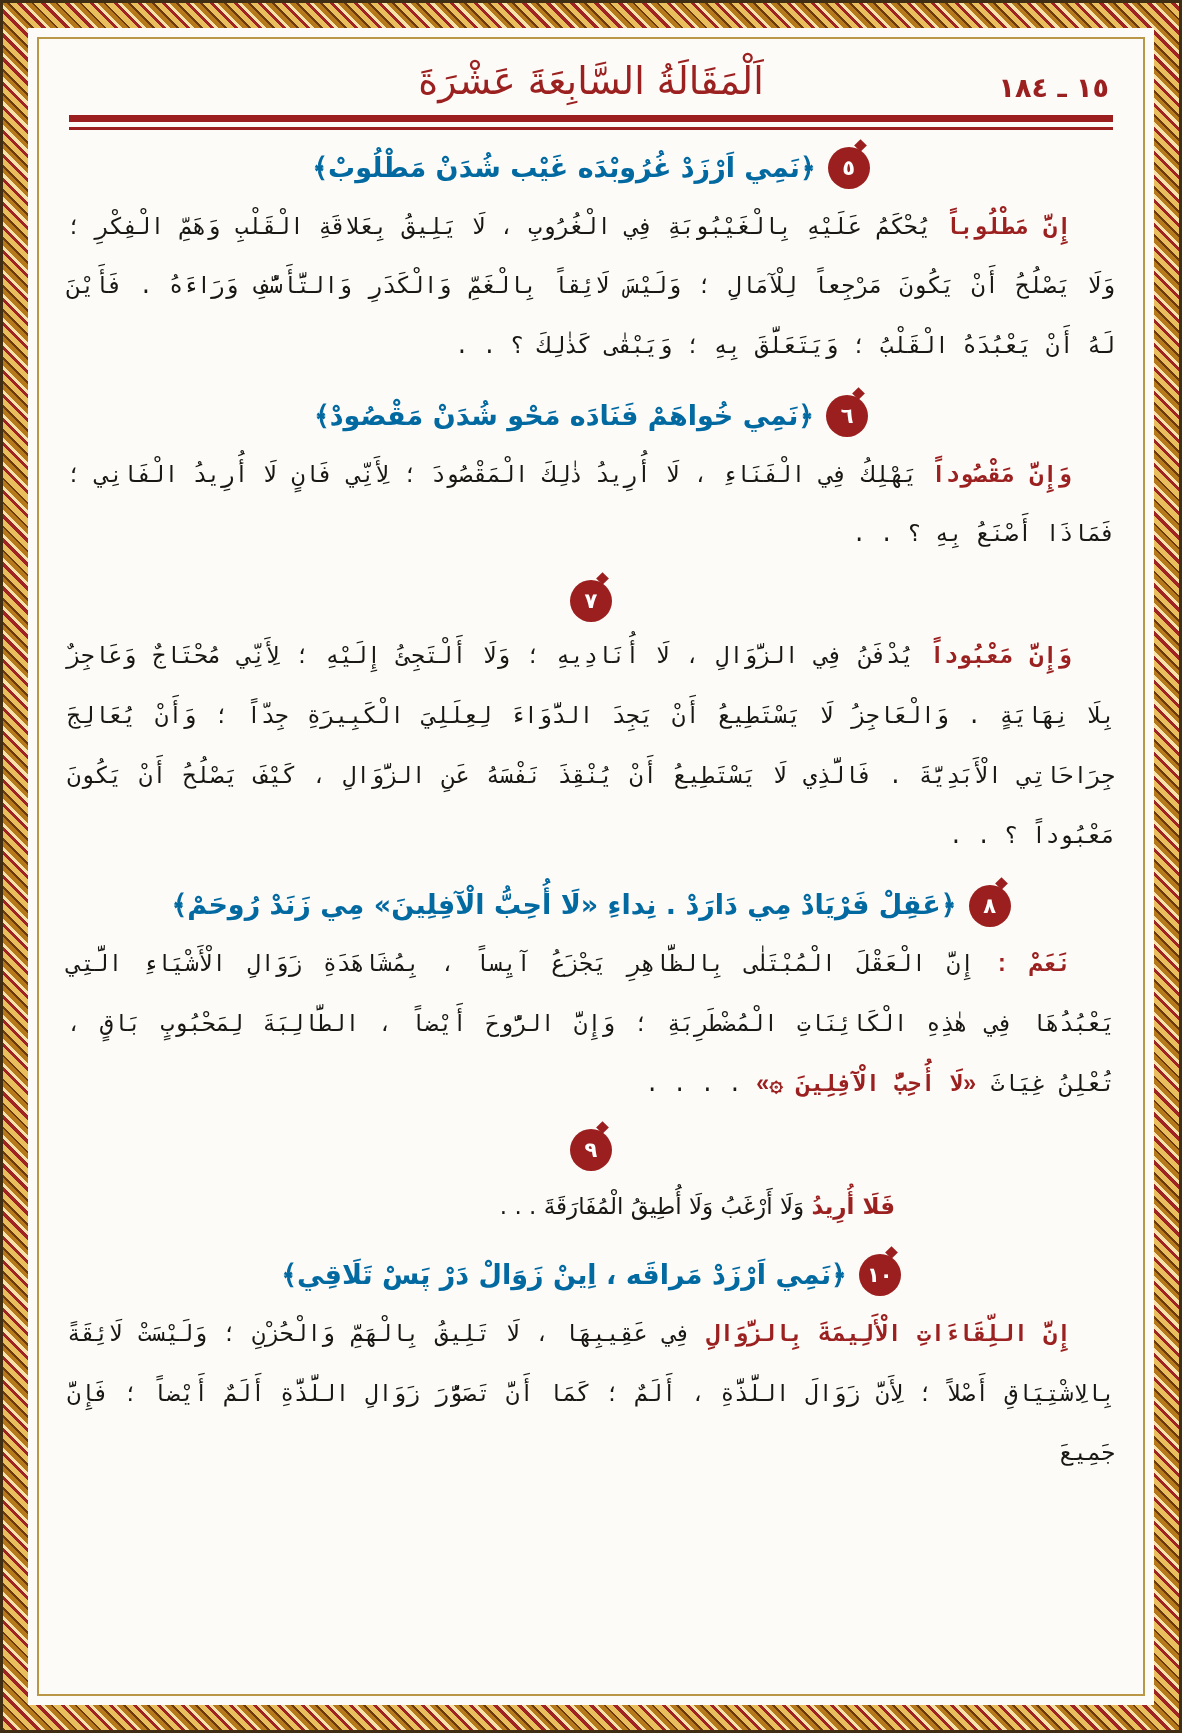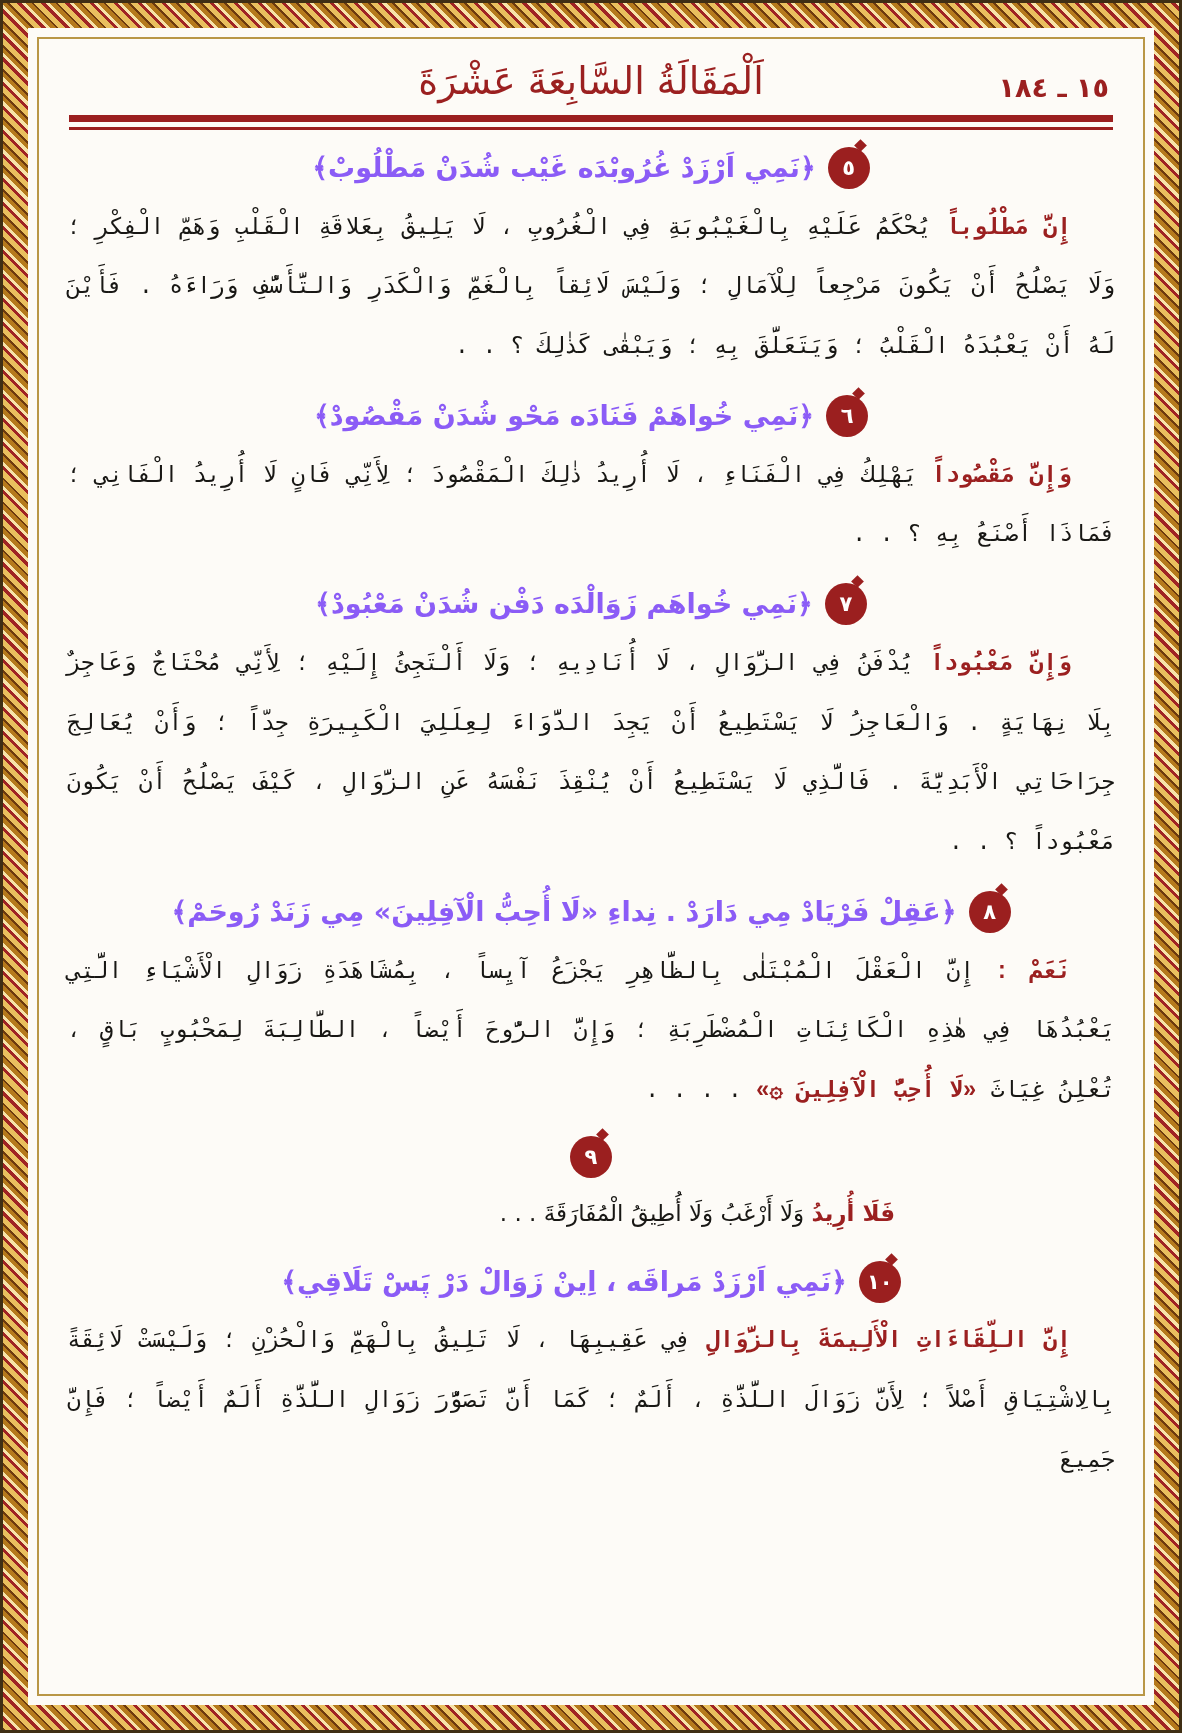--- a/index.html
+++ b/index.html
@@ -53,21 +53,21 @@
     flex:0 0 auto;width:42px;height:42px;border-radius:50%;
     background:#9b1f1f;color:#fff;font-weight:bold;font-size:21px;
     display:flex;align-items:center;justify-content:center;
     position:relative;
   }
   .badge::before{
     content:"";position:absolute;top:-6px;right:5px;width:9px;height:9px;
     background:#9b1f1f;transform:rotate(45deg);
   }
   .sec-title{
-    color:#8b5cf6;font-weight:bold;font-size:27px;line-height:1.8;text-align:left;
+    color:#0369a1;font-weight:bold;font-size:27px;line-height:1.8;text-align:left;
   }
   .para{
     margin:2px 0 0;
     font-size:23px;line-height:2.6;
     text-align:justify;
   }
   .para.indent{text-indent:44px;font-family:Liberation Mono, monospace;}
   .para.indent-lg{text-indent:220px;}
   .red{color:#9b2020;font-weight:bold;}
 </style>
@@ -97,21 +97,20 @@
       <div class="sec-head">
         <span class="badge">٦</span>
         <span class="sec-title">﴿نَمِي خُواهَمْ فَنَادَه مَحْو شُدَنْ مَقْصُودْ﴾</span>
       </div>
       <p class="para indent"><span class="red">وَإِنَّ مَقْصُوداً</span><span> يَهْلِكُ فِي الْفَنَاءِ ، لَا أُرِيدُ ذٰلِكَ الْمَقْصُودَ ؛ لِأَنِّي فَانٍ لَا أُرِيدُ الْفَانِي ؛ فَمَاذَا أَصْنَعُ بِهِ ؟ . .</span></p>
     </section>
 
     <section class="sec">
       <div class="sec-head">
         <span class="badge">٧</span>
-        <span class="sec-title">﴿نَمِي خُواهَم زَوَالْدَه دَفْن شُدَنْ مَعْبُودْ﴾</span>
       </div>
       <p class="para indent"><span class="red">وَإِنَّ مَعْبُوداً</span><span> يُدْفَنُ فِي الزَّوَالِ ، لَا أُنَادِيهِ ؛ وَلَا أَلْتَجِئُ إِلَيْهِ ؛ لِأَنِّي مُحْتَاجٌ وَعَاجِزٌ بِلَا نِهَايَةٍ . وَالْعَاجِزُ لَا يَسْتَطِيعُ أَنْ يَجِدَ الدَّوَاءَ لِعِلَلِيَ الْكَبِيرَةِ جِدّاً ؛ وَأَنْ يُعَالِجَ جِرَاحَاتِي الْأَبَدِيَّةَ . فَالَّذِي لَا يَسْتَطِيعُ أَنْ يُنْقِذَ نَفْسَهُ عَنِ الزَّوَالِ ، كَيْفَ يَصْلُحُ أَنْ يَكُونَ مَعْبُوداً ؟ . .</span></p>
     </section>
 
     <section class="sec">
       <div class="sec-head">
         <span class="badge">٨</span>
         <span class="sec-title">﴿عَقِلْ فَرْيَادْ مِي دَارَدْ . نِداءِ «لَا أُحِبُّ الْآفِلِينَ» مِي زَنَدْ رُوحَمْ﴾</span>
       </div>
       <p class="para indent"><span class="red">نَعَمْ :</span><span> إِنَّ الْعَقْلَ الْمُبْتَلٰى بِالظَّاهِرِ يَجْزَعُ آيِساً ، بِمُشَاهَدَةِ زَوَالِ الْأَشْيَاءِ الَّتِي يَعْبُدُهَا فِي هٰذِهِ الْكَائِنَاتِ الْمُضْطَرِبَةِ ؛ وَإِنَّ الرُّوحَ أَيْضاً ، الطَّالِبَةَ لِمَحْبُوبٍ بَاقٍ ، تُعْلِنُ غِيَاثَ </span><span class="red">«لَا أُحِبُّ الْآفِلِينَ ۞»</span><span> . . . .</span></p>

